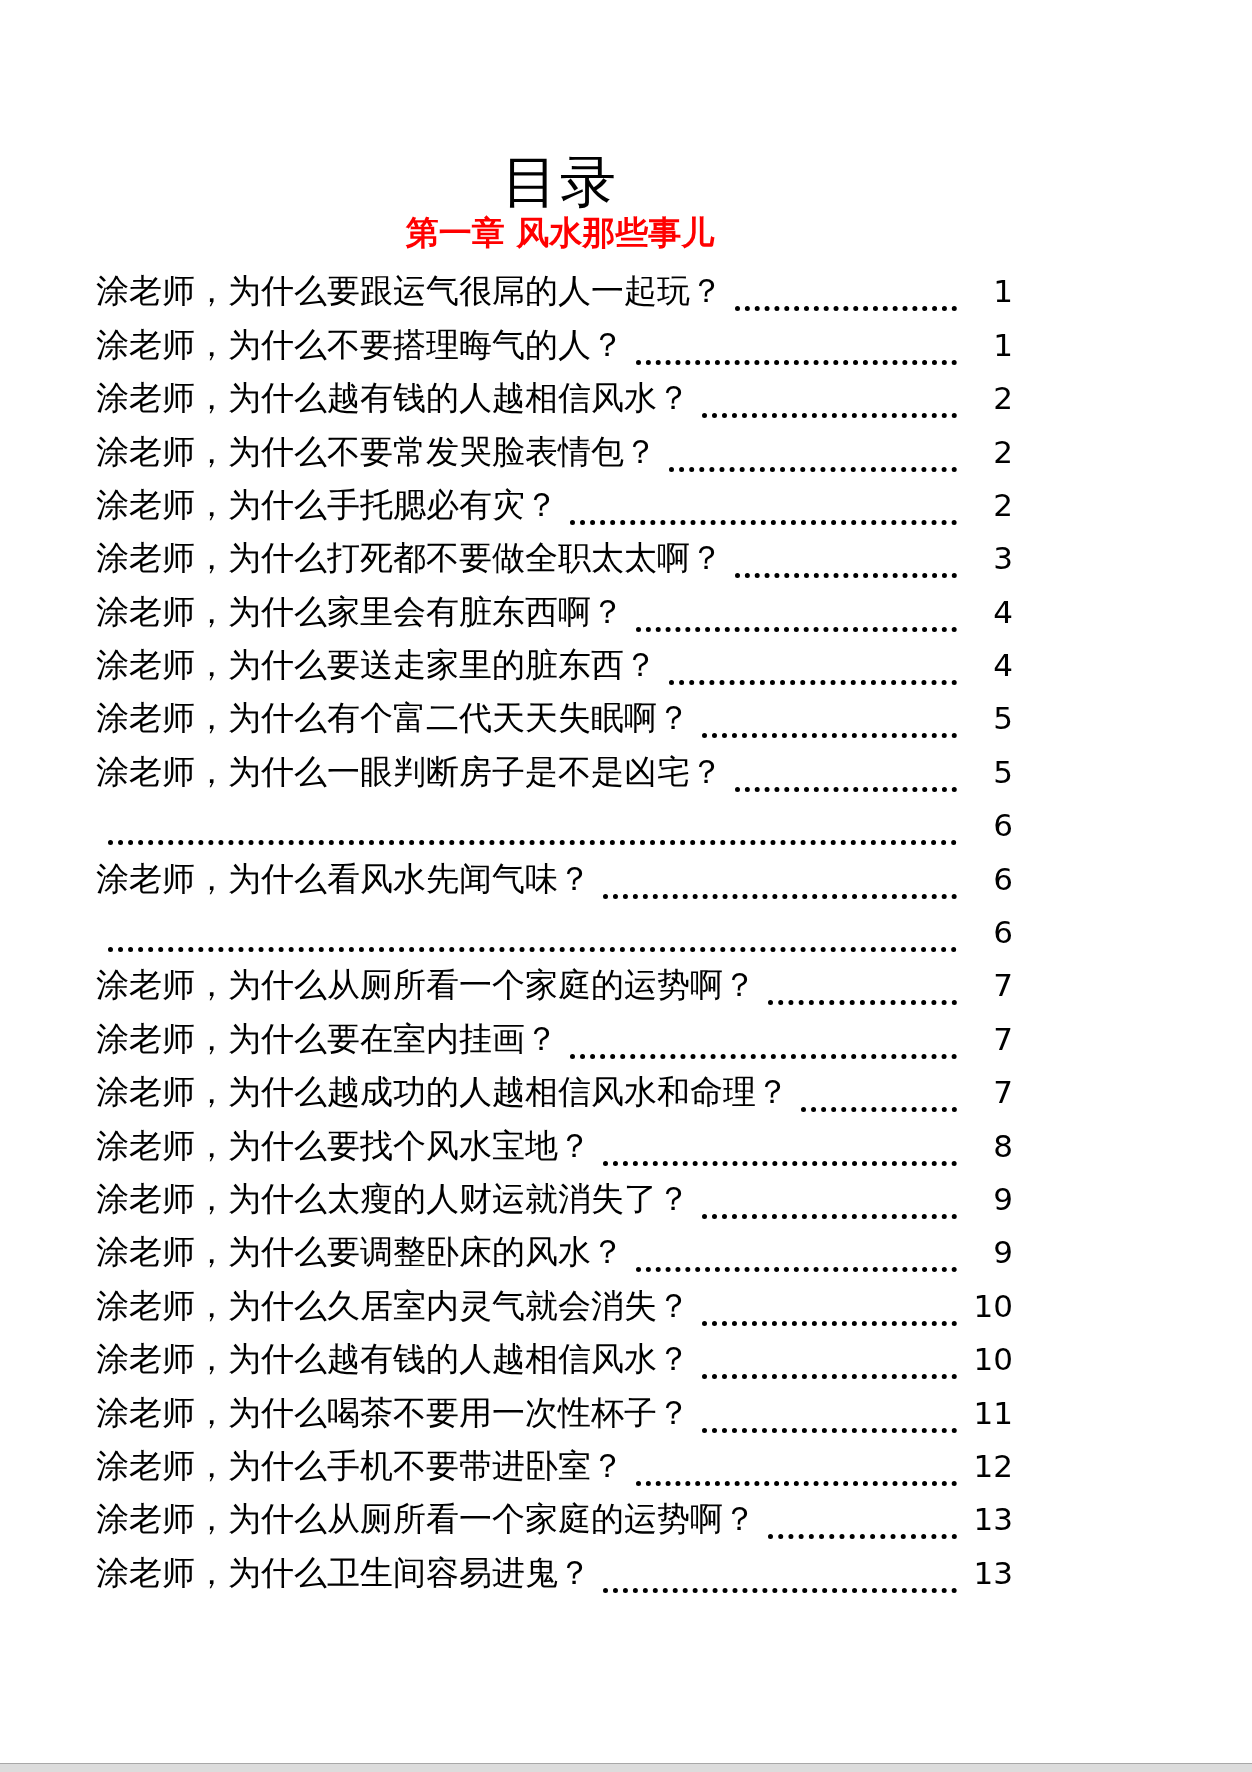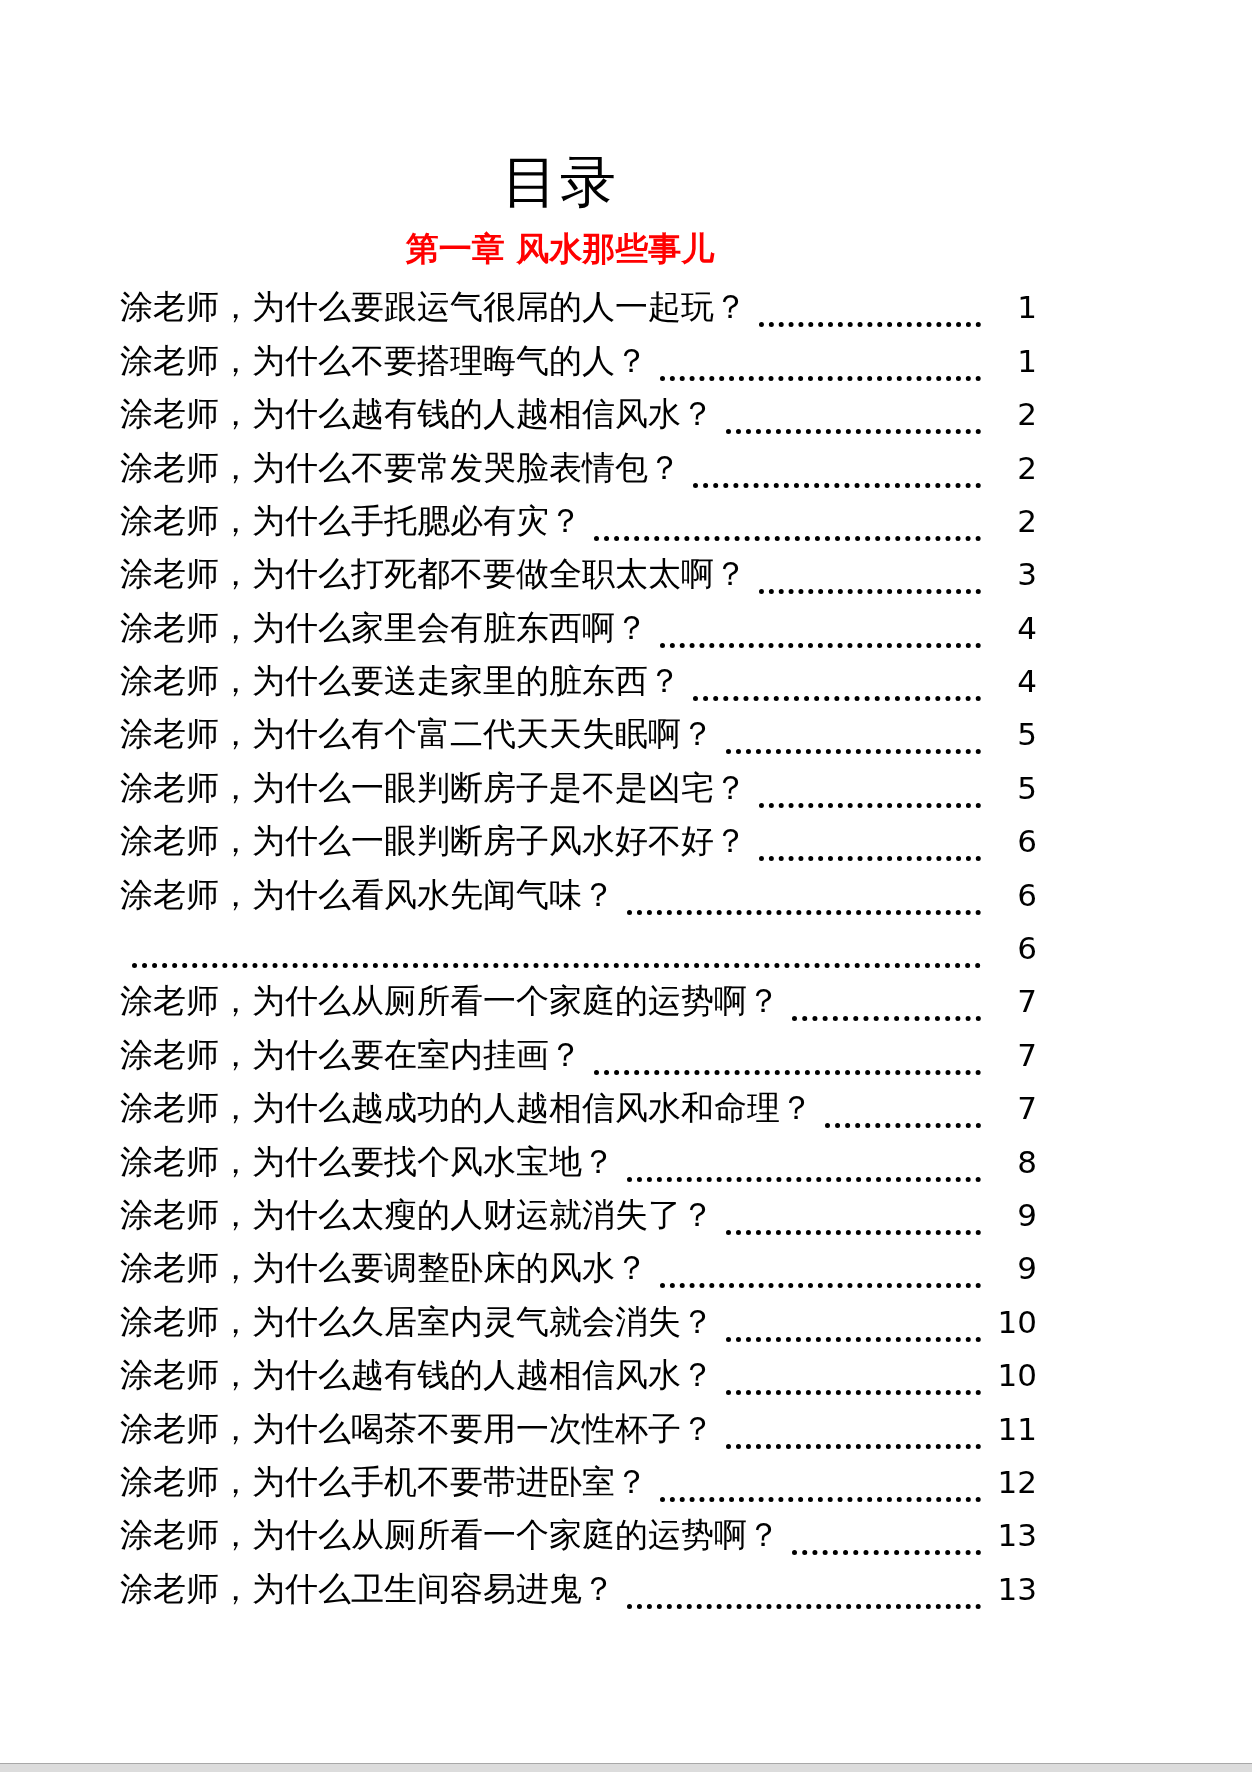--- a/index.html
+++ b/index.html
@@ -22,29 +22,29 @@
   .doc-title {
     padding-top: 150px;
     font-family: "DejaVu Sans", sans-serif;
     font-weight: normal;
     font-size: 56px;
     line-height: 1.15;
     color: #000000;
     letter-spacing: 2px;
   }
   .chapter-heading {
-    margin-top: 16px;
+    margin-top: 0;
     font-family: "DejaVu Sans", sans-serif;
     font-weight: bold;
     font-size: 33px;
     line-height: 1.15;
     color: #ff0000;
   }
   .toc-list {
-    margin: 14px 0 0 120px;
+    margin: 14px 0 0 96px;
     width: 917px;
   }
   .toc-row {
     display: flex;
     height: 53.4px;
     align-items: flex-start;
     cursor: pointer;
   }
   .toc-text {
     font-size: 33px;
@@ -138,21 +138,20 @@
     <span class="toc-page">5</span>
   </div>
 
   <div class="toc-row">
     <span class="toc-text">涂老师，为什么一眼判断房子是不是凶宅？</span>
     <span class="toc-dots"></span>
     <span class="toc-page">5</span>
   </div>
 
   <div class="toc-row">
-    <span class="toc-text">涂老师，为什么一眼判断房子风水好不好？</span>
     <span class="toc-dots"></span>
     <span class="toc-page">6</span>
   </div>
 
   <div class="toc-row">
     <span class="toc-text">涂老师，为什么看风水先闻气味？</span>
     <span class="toc-dots"></span>
     <span class="toc-page">6</span>
   </div>
 

